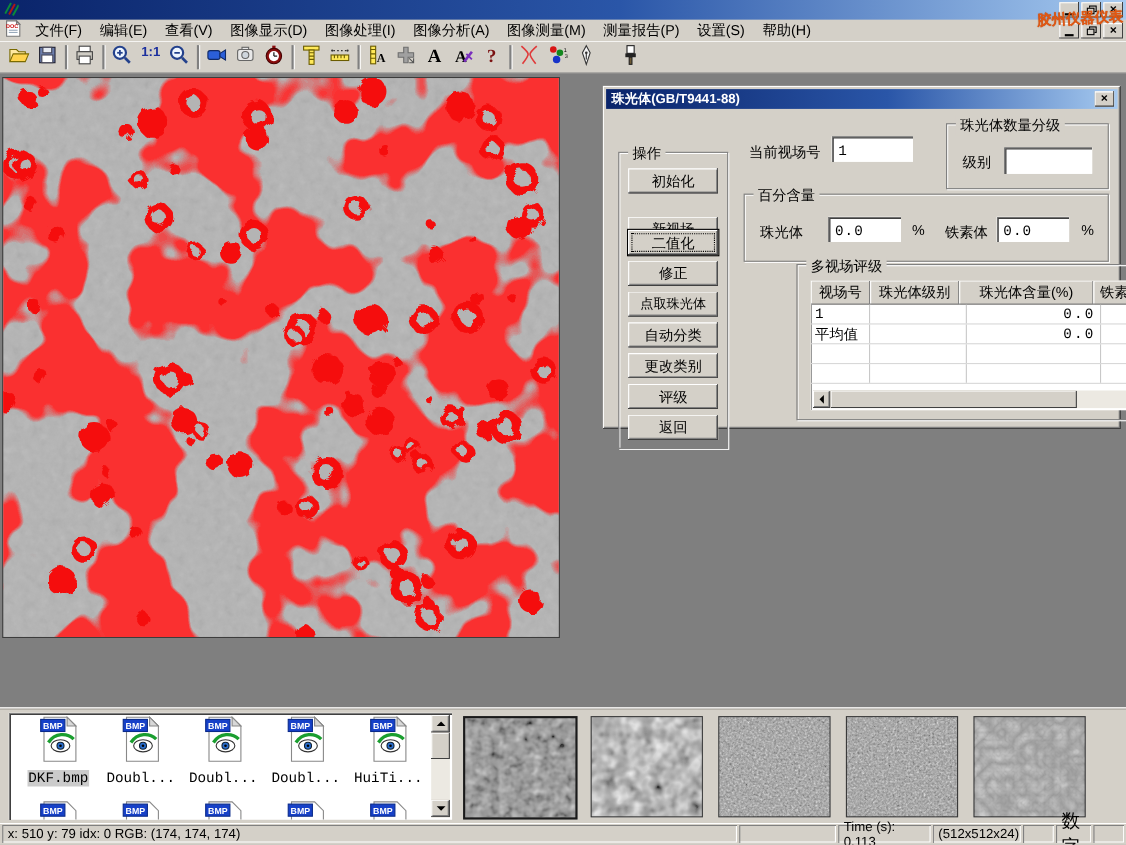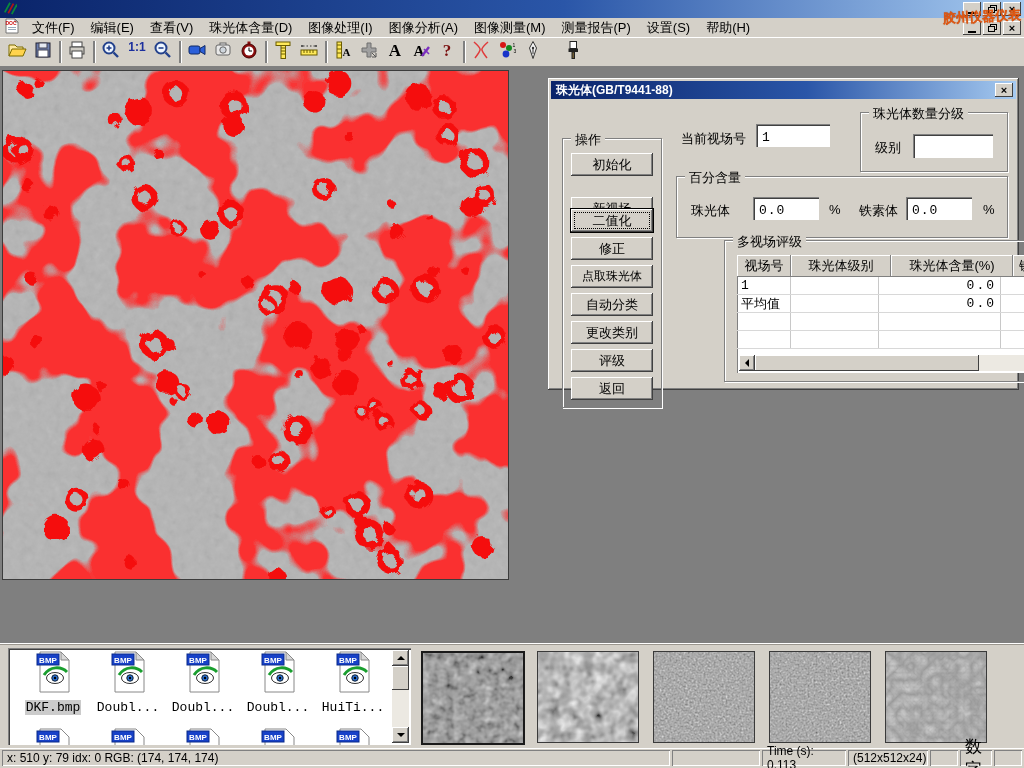--- a/index.html
+++ b/index.html
@@ -204,21 +204,21 @@
       <path d="M2 1 H11 L14 4 V15 H2 Z" fill="#fff" stroke="#777"></path>
       <path d="M11 1 V4 H14 Z" fill="#ddd" stroke="#777"></path>
       <text x="7" y="7" font-size="5" font-weight="bold" fill="#c11" text-anchor="middle" font-family="Liberation Sans,sans-serif">DOC</text>
       <rect x="4" y="9" width="8" height="1" fill="#9ab"></rect>
       <rect x="4" y="11" width="8" height="1" fill="#9ab"></rect>
     </svg>
   </span>
   <span class="menu-item">文件(F)</span>
   <span class="menu-item">编辑(E)</span>
   <span class="menu-item">查看(V)</span>
-  <span class="menu-item">珠光体含量(D)</span>
+  <span class="menu-item">图像显示(D)</span>
   <span class="menu-item">图像处理(I)</span>
   <span class="menu-item">图像分析(A)</span>
   <span class="menu-item">图像测量(M)</span>
   <span class="menu-item">测量报告(P)</span>
   <span class="menu-item">设置(S)</span>
   <span class="menu-item">帮助(H)</span>
   <div class="winbtns" style="position:absolute;right:3px;top:3px;">
     <div class="win-btn">
         <span class="g-min"></span>
       </div>
@@ -552,21 +552,21 @@
     <span class="dlg-label" style="left:182px;top:25px;">铁素体</span>
     <input class="edit" style="left: 229px; top: 20px; width: 66px; height: 23px;" value="0.0">
     <span class="dlg-label" style="left:306px;top:25px;">%</span>
   </div>
 
   <div class="groupbox" style="left:128px;top:162px;width:332px;height:140px;margin-left:48px;">
     <span class="gb-label">多视场评级</span>
     <div id="mv-table">
       <div class="th-row">
         <div class="th-cell" style="width:54px;">视场号</div>
-        <div class="th-cell" style="width:100px;">珠光体级别</div>
+        <div class="th-cell" style="width:81px;">珠光体级别</div>
         <div class="th-cell" style="width:122px;">珠光体含量(%)</div>
         <div class="th-cell" style="width:50px;justify-content:flex-start;padding-left:6px;">铁素</div>
       </div>
       <div class="tb-row">
         <div class="tb-cell" style="width:54px;">1</div>
         <div class="tb-cell" style="width:88px;"></div>
         <div class="tb-cell num" style="width:122px;">0.0</div>
         <div class="tb-cell" style="width:48px;border-right:none;"></div>
       </div>
       <div class="tb-row">

